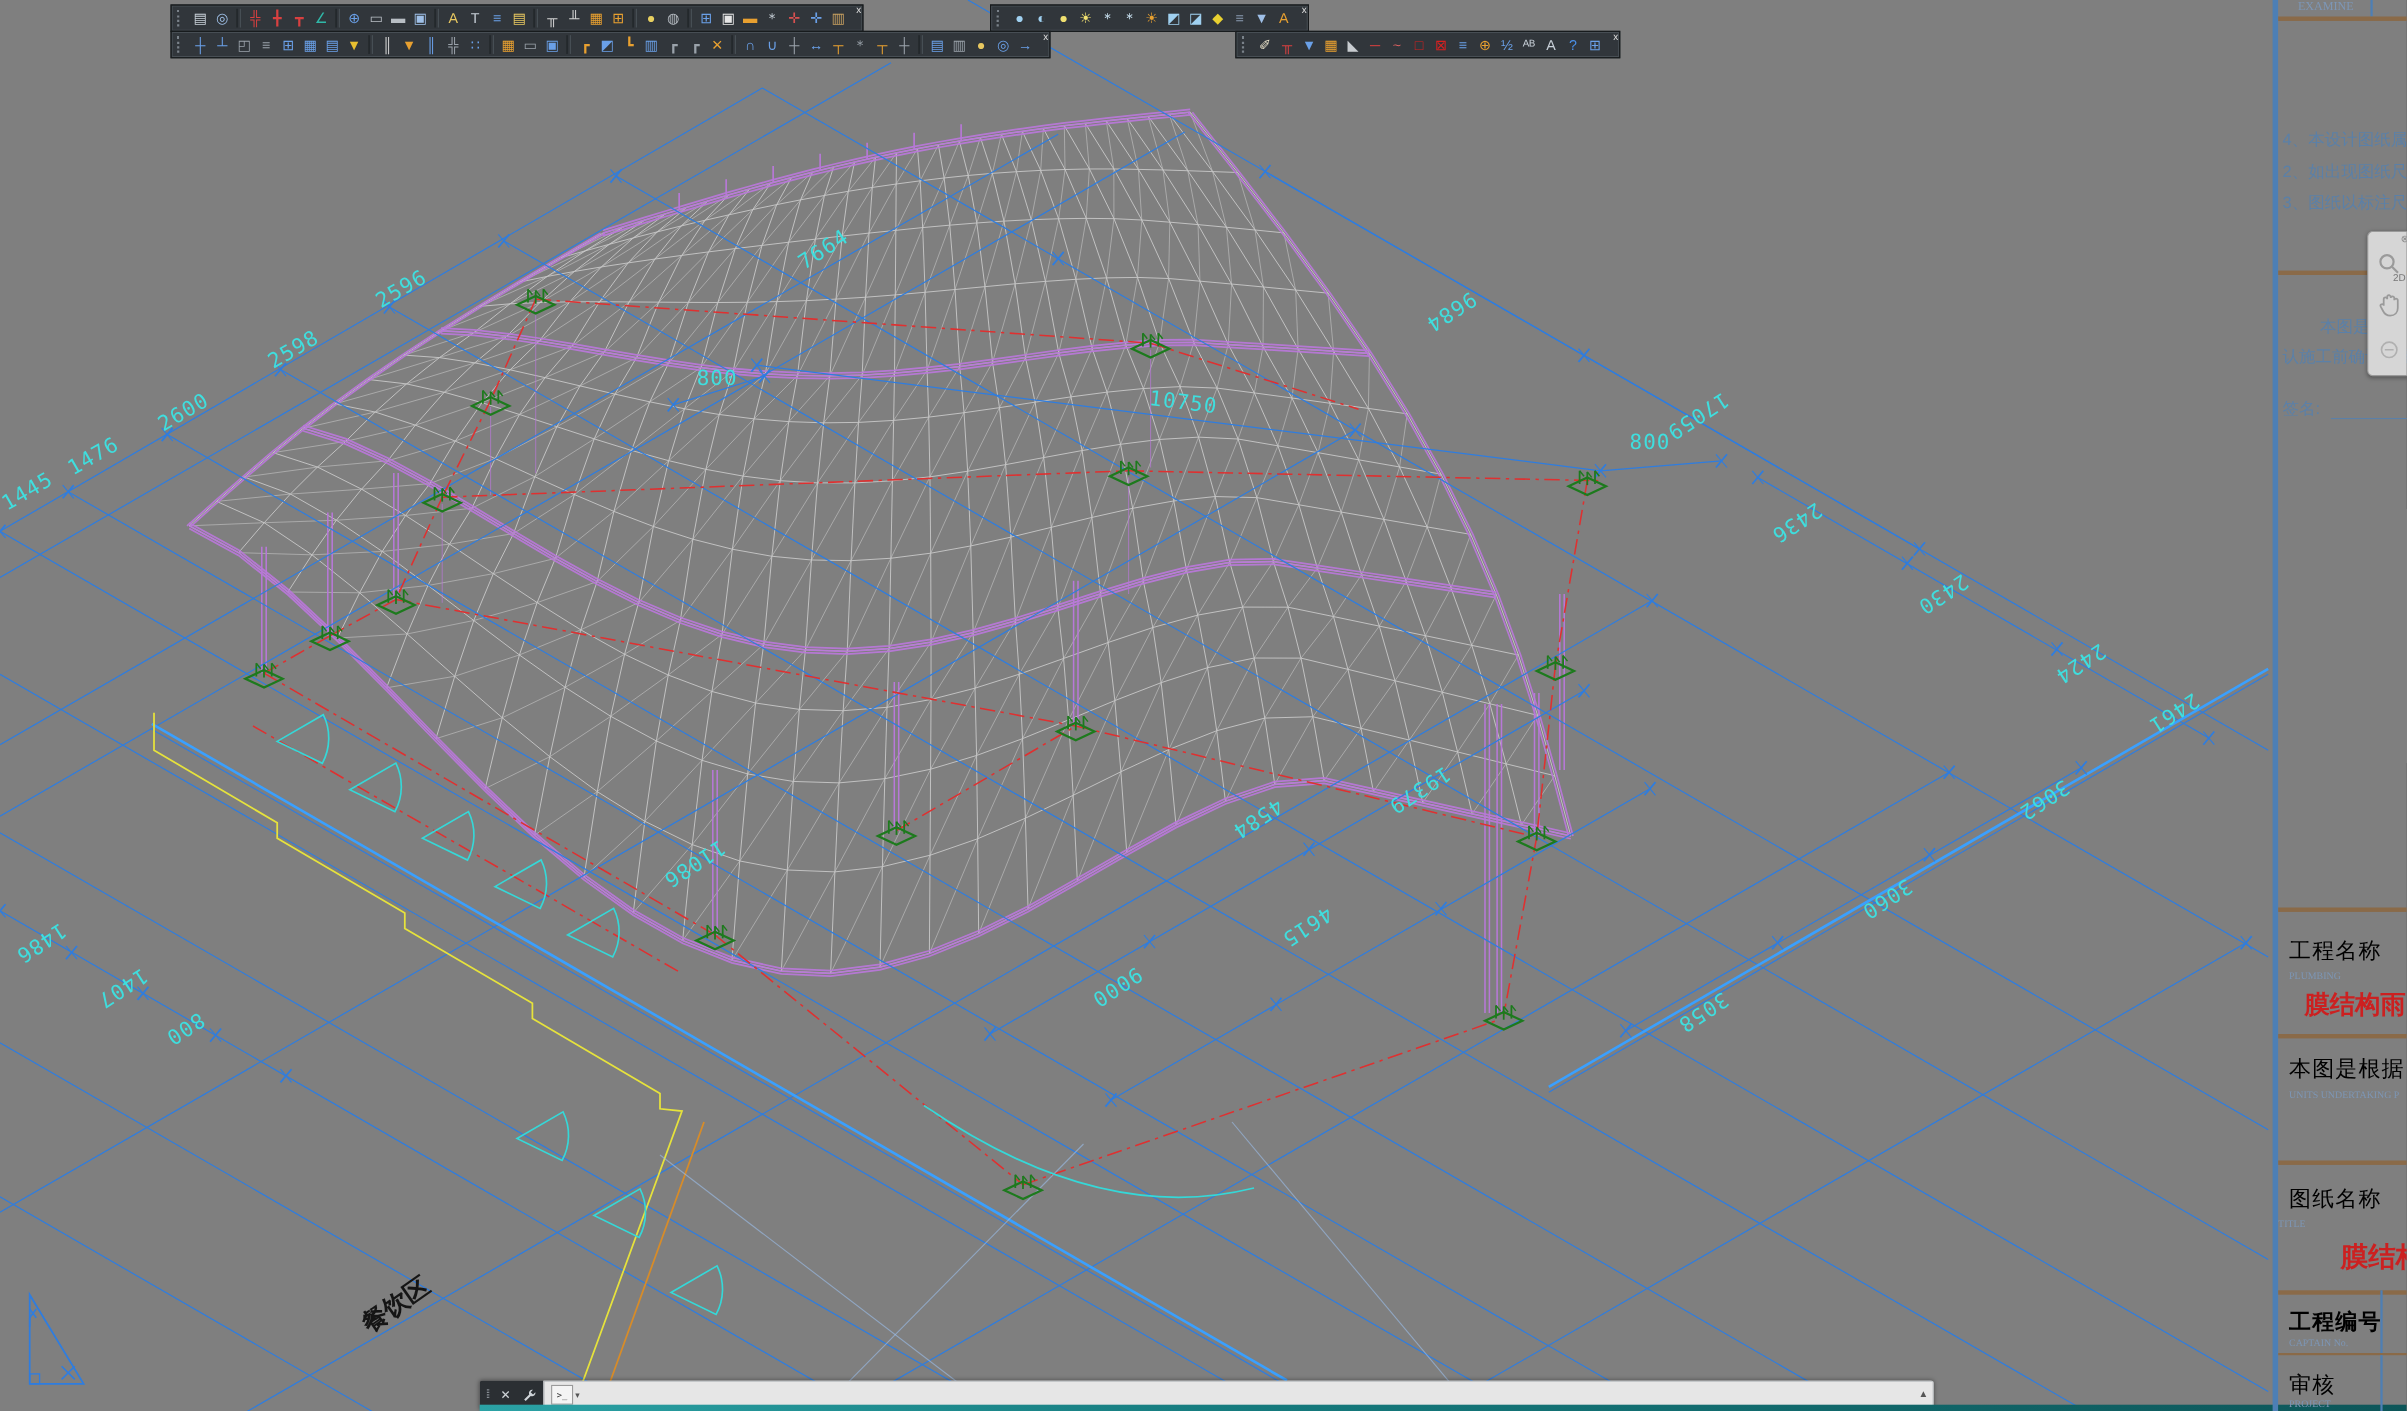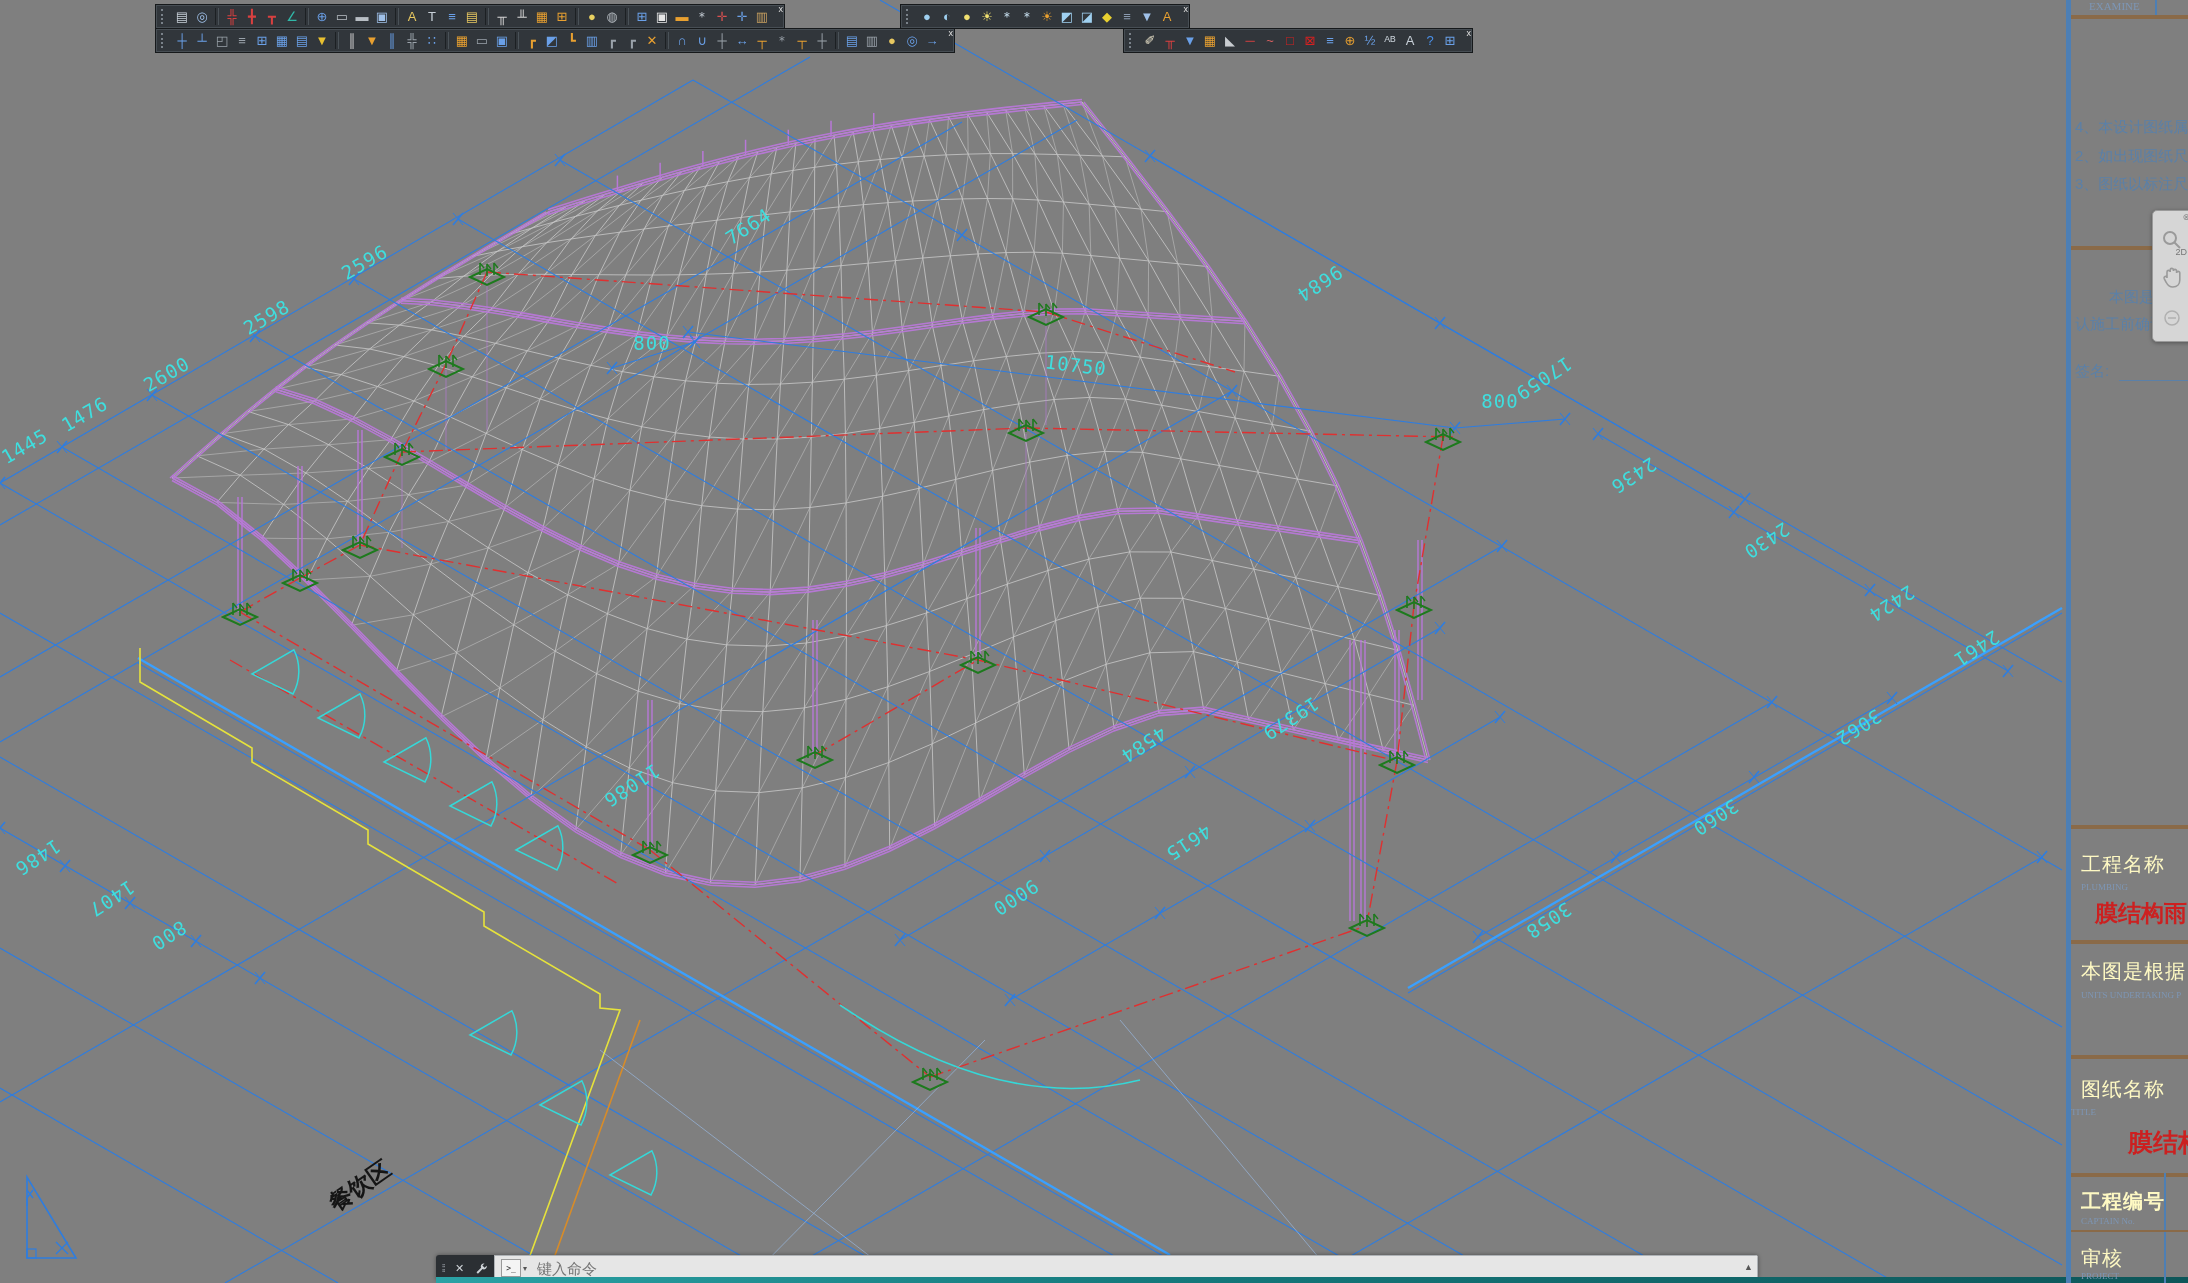--- a/index.html
+++ b/index.html
@@ -22,21 +22,21 @@
   #cmdfield{flex:1;background:#e6e6e6;border:1px solid #aeb2b6;display:flex;align-items:center;padding:0 6px;position:relative;}
   #cmdprompt{width:18px;height:16px;background:#f4f4f4;border:1px solid #9a9a9a;color:#333;font-size:8px;
       font-family:"DejaVu Sans Mono",monospace;display:flex;align-items:center;justify-content:center;margin-right:2px;}
   #cmdfield .caret{font-size:8px;color:#555;margin-right:8px;}
   #cmdinput{flex:1;border:none;background:transparent;outline:none;font-size:15px;color:#444;
       font-family:"Liberation Sans","DejaVu Sans",sans-serif;}
   #cmdup{position:absolute;right:4px;top:6px;font-size:9px;color:#555;}
   
   #titleblock{position:absolute;left:2066px;top:0;width:122px;height:1283px;border-left:5px solid #4d7fb5;overflow:hidden;}
   .tb-brown{position:absolute;left:0;width:122px;height:4px;background:#8a6a48;}
-  .tb-cn{color:#fef9c3;font-size:20px;letter-spacing:1px;white-space:nowrap;}
+  .tb-cn{color:#000000;font-size:20px;letter-spacing:1px;white-space:nowrap;}
   .tb-en{color:#7d96b5;font-size:9px;font-family:"Liberation Serif","DejaVu Serif",serif;white-space:nowrap;}
   .tb-red{color:#cc2020;font-weight:bold;white-space:nowrap;}
   .tb-note{position:absolute;left:4px;color:#5b80a8;font-size:15px;white-space:nowrap;}
   .tb-vline{position:absolute;width:2px;background:#4d7fb5;}
   
   #navpal{position:absolute;left:2152px;top:210px;width:40px;height:130px;background:#d6d6d6;
       border:1px solid #9a9a9a;border-radius:5px 0 0 5px;box-shadow:0 1px 4px rgba(0,0,0,.35);}
   #navpal .npx{position:absolute;top:1px;right:3px;font-size:9px;color:#888;cursor:pointer;}
   #navpal .npi{position:absolute;left:5px;width:28px;height:30px;color:#9a9a9a;display:flex;align-items:center;justify-content:center;cursor:pointer;}
 </style>
@@ -938,21 +938,20 @@
     <div id="cmdgrip">
       <span class="dots">⁞⁞</span>
       <span style="font-size:11px;cursor:pointer">✕</span>
       <svg width="13" height="13" viewBox="0 0 13 13">
         <path d="M9.5 1.5 a3 3 0 0 0 -3.4 4.2 L1.5 10.3 l1.4 1.4 4.6-4.6 a3 3 0 0 0 4.2-3.4 L9.6 5.8 7.4 3.6 Z" fill="#cfd4d8"></path>
       </svg>
     </div>
     <div id="cmdfield">
       <span id="cmdprompt">&gt;_</span>
       <span class="caret">▾</span>
-      <input id="cmdinput" type="text" placeholder="键入命令" style="">
       <span id="cmdup">▲</span>
     </div>
   </div>
 
   <div style="position:absolute;left:436px;top:1277px;width:1752px;height:6px;
        background:linear-gradient(90deg,#2ba2a5,#157a7d 40%,#0d5659);"></div>
 
   <div id="titleblock">
     <div class="tb-en" style="position:absolute;left:18px;top:0px;font-size:11px;">EXAMINE</div>
     <div class="tb-vline" style="left:84px;top:0;height:15px;"></div>

